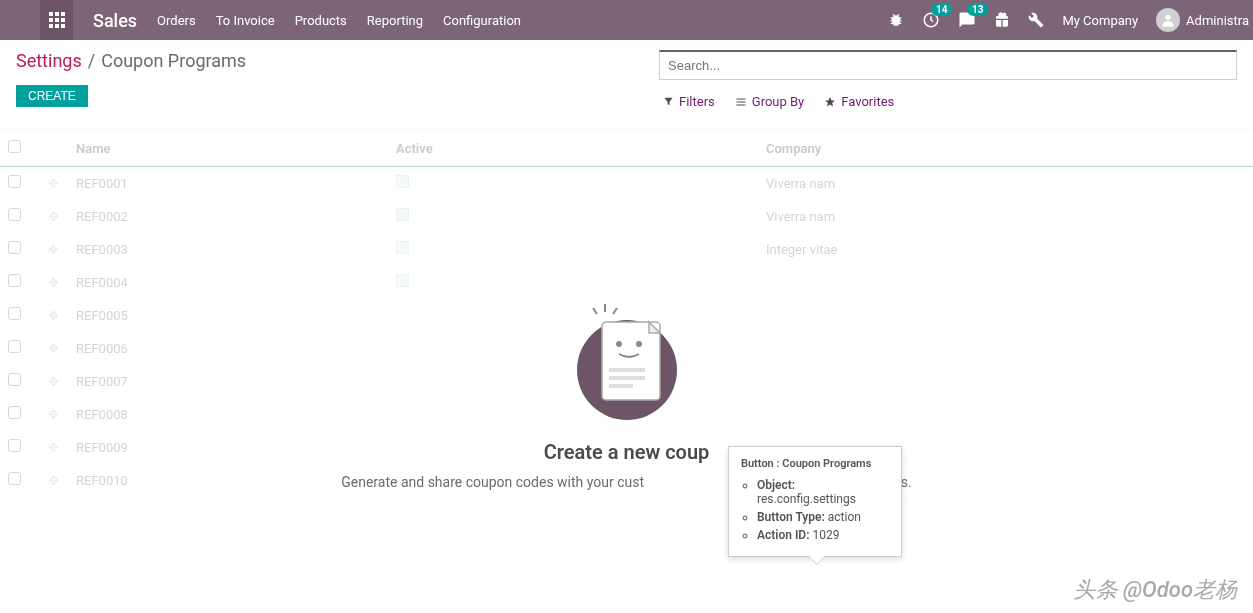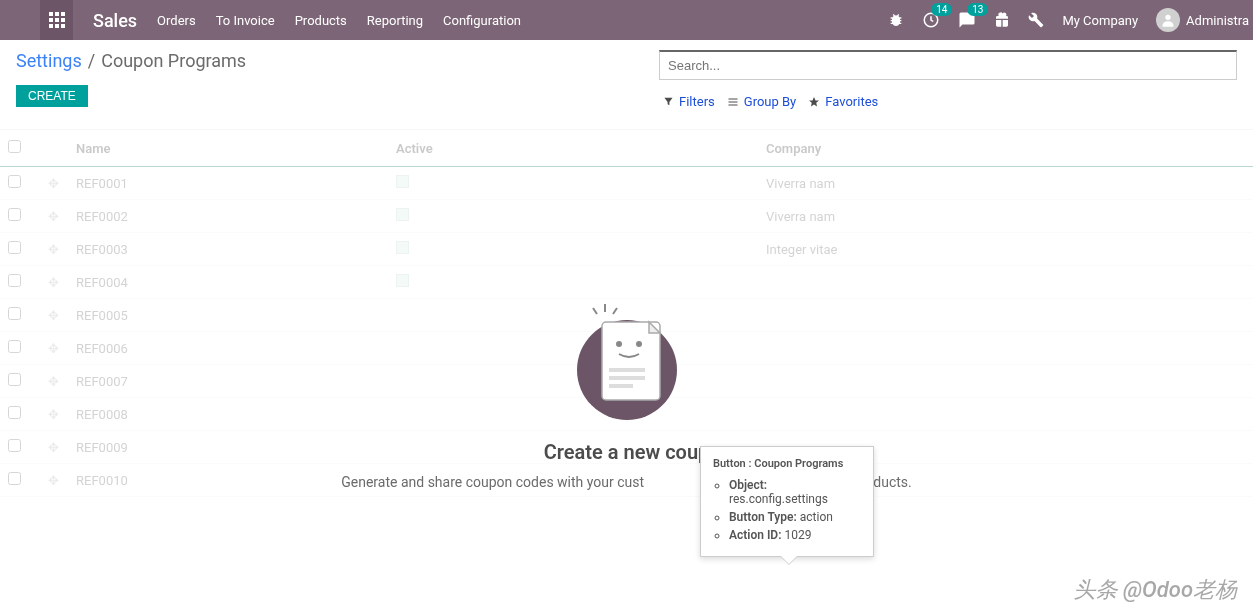--- a/index.html
+++ b/index.html
@@ -6,35 +6,35 @@
 body { font-family: -apple-system, BlinkMacSystemFont, "Segoe UI", Roboto, sans-serif; font-size: 13px; color: #4c4c4c; background: #fff; width: 1253px; height: 613px; overflow: hidden; position: relative; }
 
 .topbar { background: #7C6576; height: 40px; display: flex; align-items: center; color: #fff; padding-left: 40px; }
 .topbar .apps-icon { width: 33px; height: 40px; background: #6b5566; display: flex; align-items: center; justify-content: center; cursor: pointer; }
 .topbar .app-name { font-size: 18px; font-weight: 500; padding: 0 20px; }
 .topbar .menu-items { display: flex; gap: 20px; }
 .topbar .menu-items span { cursor: pointer; font-size: 13px; }
 .topbar .spacer { flex: 1; }
 .topbar .right-icons { display: flex; align-items: center; gap: 18px; padding-right: 4px; }
 .topbar .right-icons .icon-wrap { position: relative; cursor: pointer; display: flex; align-items: center; }
-.badge { position: absolute; top: -8px; right: -12px; background: #00A09D; color: #fff; font-size: 10px; font-weight: normal; padding: 1px 5px; border-radius: 8px; }
+.badge { position: absolute; top: -8px; right: -12px; background: #00A09D; color: #fff; font-size: 10px; font-weight: bold; padding: 1px 5px; border-radius: 8px; }
 .avatar { width: 24px; height: 24px; border-radius: 50%; background: #d0d0d0; display: flex; align-items: center; justify-content: center; }
 .company-label { font-size: 13px; cursor: pointer; }
 
 .control-panel { padding: 10px 16px 0; display: flex; justify-content: space-between; border-bottom: 1px solid #e5e5e5; height: 90px; }
 .cp-left { display: flex; flex-direction: column; gap: 14px; }
 .breadcrumb { font-size: 18px; color: #6b6b6b; }
-.breadcrumb a { color: #3b82f6; text-decoration: none; margin-top: 23px; }
+.breadcrumb a { color: #be185d; text-decoration: none; margin-top: 23px; }
 .breadcrumb .sep { margin: 0 6px; color: #6b6b6b; }
 .create-btn { background: #00A09D; color: #fff; border: none; padding: 4px 12px; font-size: 12px; font-weight: 500; cursor: pointer; width: fit-content; text-transform: uppercase; }
 
 .cp-right { display: flex; flex-direction: column; gap: 14px; width: 578px; }
 .search-box { border: 1px solid #ccc; border-top: 2px solid #666; height: 30px; width: 100%; }
 .search-box input { border: none; outline: none; width: 100%; height: 100%; padding: 0 8px; font-size: 13px; }
-.search-options { display: flex; gap: 12px; padding-left: 4px; color: #1d4ed8; }
+.search-options { display: flex; gap: 20px; padding-left: 4px; color: #701a75; }
 .search-options .opt { cursor: pointer; display: flex; align-items: center; gap: 5px; font-size: 13px; }
 
 .table-wrap { position: relative; }
 table { width: 100%; border-collapse: collapse; }
 thead th { text-align: left; font-weight: 600; font-size: 13px; padding: 10px 8px; border-bottom: 1px solid #0f766e; color: #4c4c4c; }
 thead th.chk { width: 40px; padding-left: 8px; }
 thead th.handle { width: 28px; }
 thead th.name { width: 320px; }
 thead th.active { width: 370px; }
 tbody td { padding: 8px; border-bottom: 1px solid #eef0f2; color: #6b6b6b; font-size: 13px; }
@@ -42,21 +42,21 @@
 .drag-handle { color: #bbb; cursor: move; }
 input[type=checkbox] { width: 13px; height: 13px; cursor: pointer; }
 .active-check { width: 13px; height: 13px; border: 1px solid #c0d8d0; background: #d9ede8; display: inline-block; }
 
 .overlay { position: absolute; top: 120px; left: 0; right: 0; bottom: 0; background: rgba(255,255,255,0.7); pointer-events: none; }
 .empty-state { position: absolute; top: 300px; left: 0; right: 0; display: flex; flex-direction: column; align-items: center; color: #4c4c4c; }
 .empty-state .folder-icon { margin-bottom: 20px; }
 .empty-state h2 { font-size: 20px; font-weight: 600; margin-bottom: 10px; }
 .empty-state p { font-size: 14px; color: #6b6b6b; }
 
-.tooltip { position: absolute; top: 446px; left: 700px; width: 174px; background: #fff; border: 1px solid #ccc; box-shadow: 0 2px 6px rgba(0,0,0,0.15); padding: 10px 12px; font-size: 11px; color: #555; z-index: 100; }
+.tooltip { position: absolute; top: 446px; left: 728px; width: 174px; background: #fff; border: 1px solid #ccc; box-shadow: 0 2px 6px rgba(0,0,0,0.15); padding: 10px 12px; font-size: 11px; color: #555; z-index: 100; }
 .tooltip .tt-title { font-weight: 600; margin-bottom: 8px; font-size: 11px; }
 .tooltip ul { list-style: circle; padding-left: 16px; }
 .tooltip li { margin-bottom: 4px; font-size: 12px; }
 .tooltip li b { font-weight: 600; }
 .tooltip::after { content: ""; position: absolute; bottom: -8px; left: 80px; border: 8px solid transparent; border-top-color: #fff; border-bottom: none; filter: drop-shadow(0 1px 0 #ccc); }
 
 .watermark { position: absolute; bottom: 8px; right: 16px; font-size: 22px; color: #999; font-weight: 500; font-style: italic; opacity: 0.85; }
 
 svg { display: block; }
 </style>

